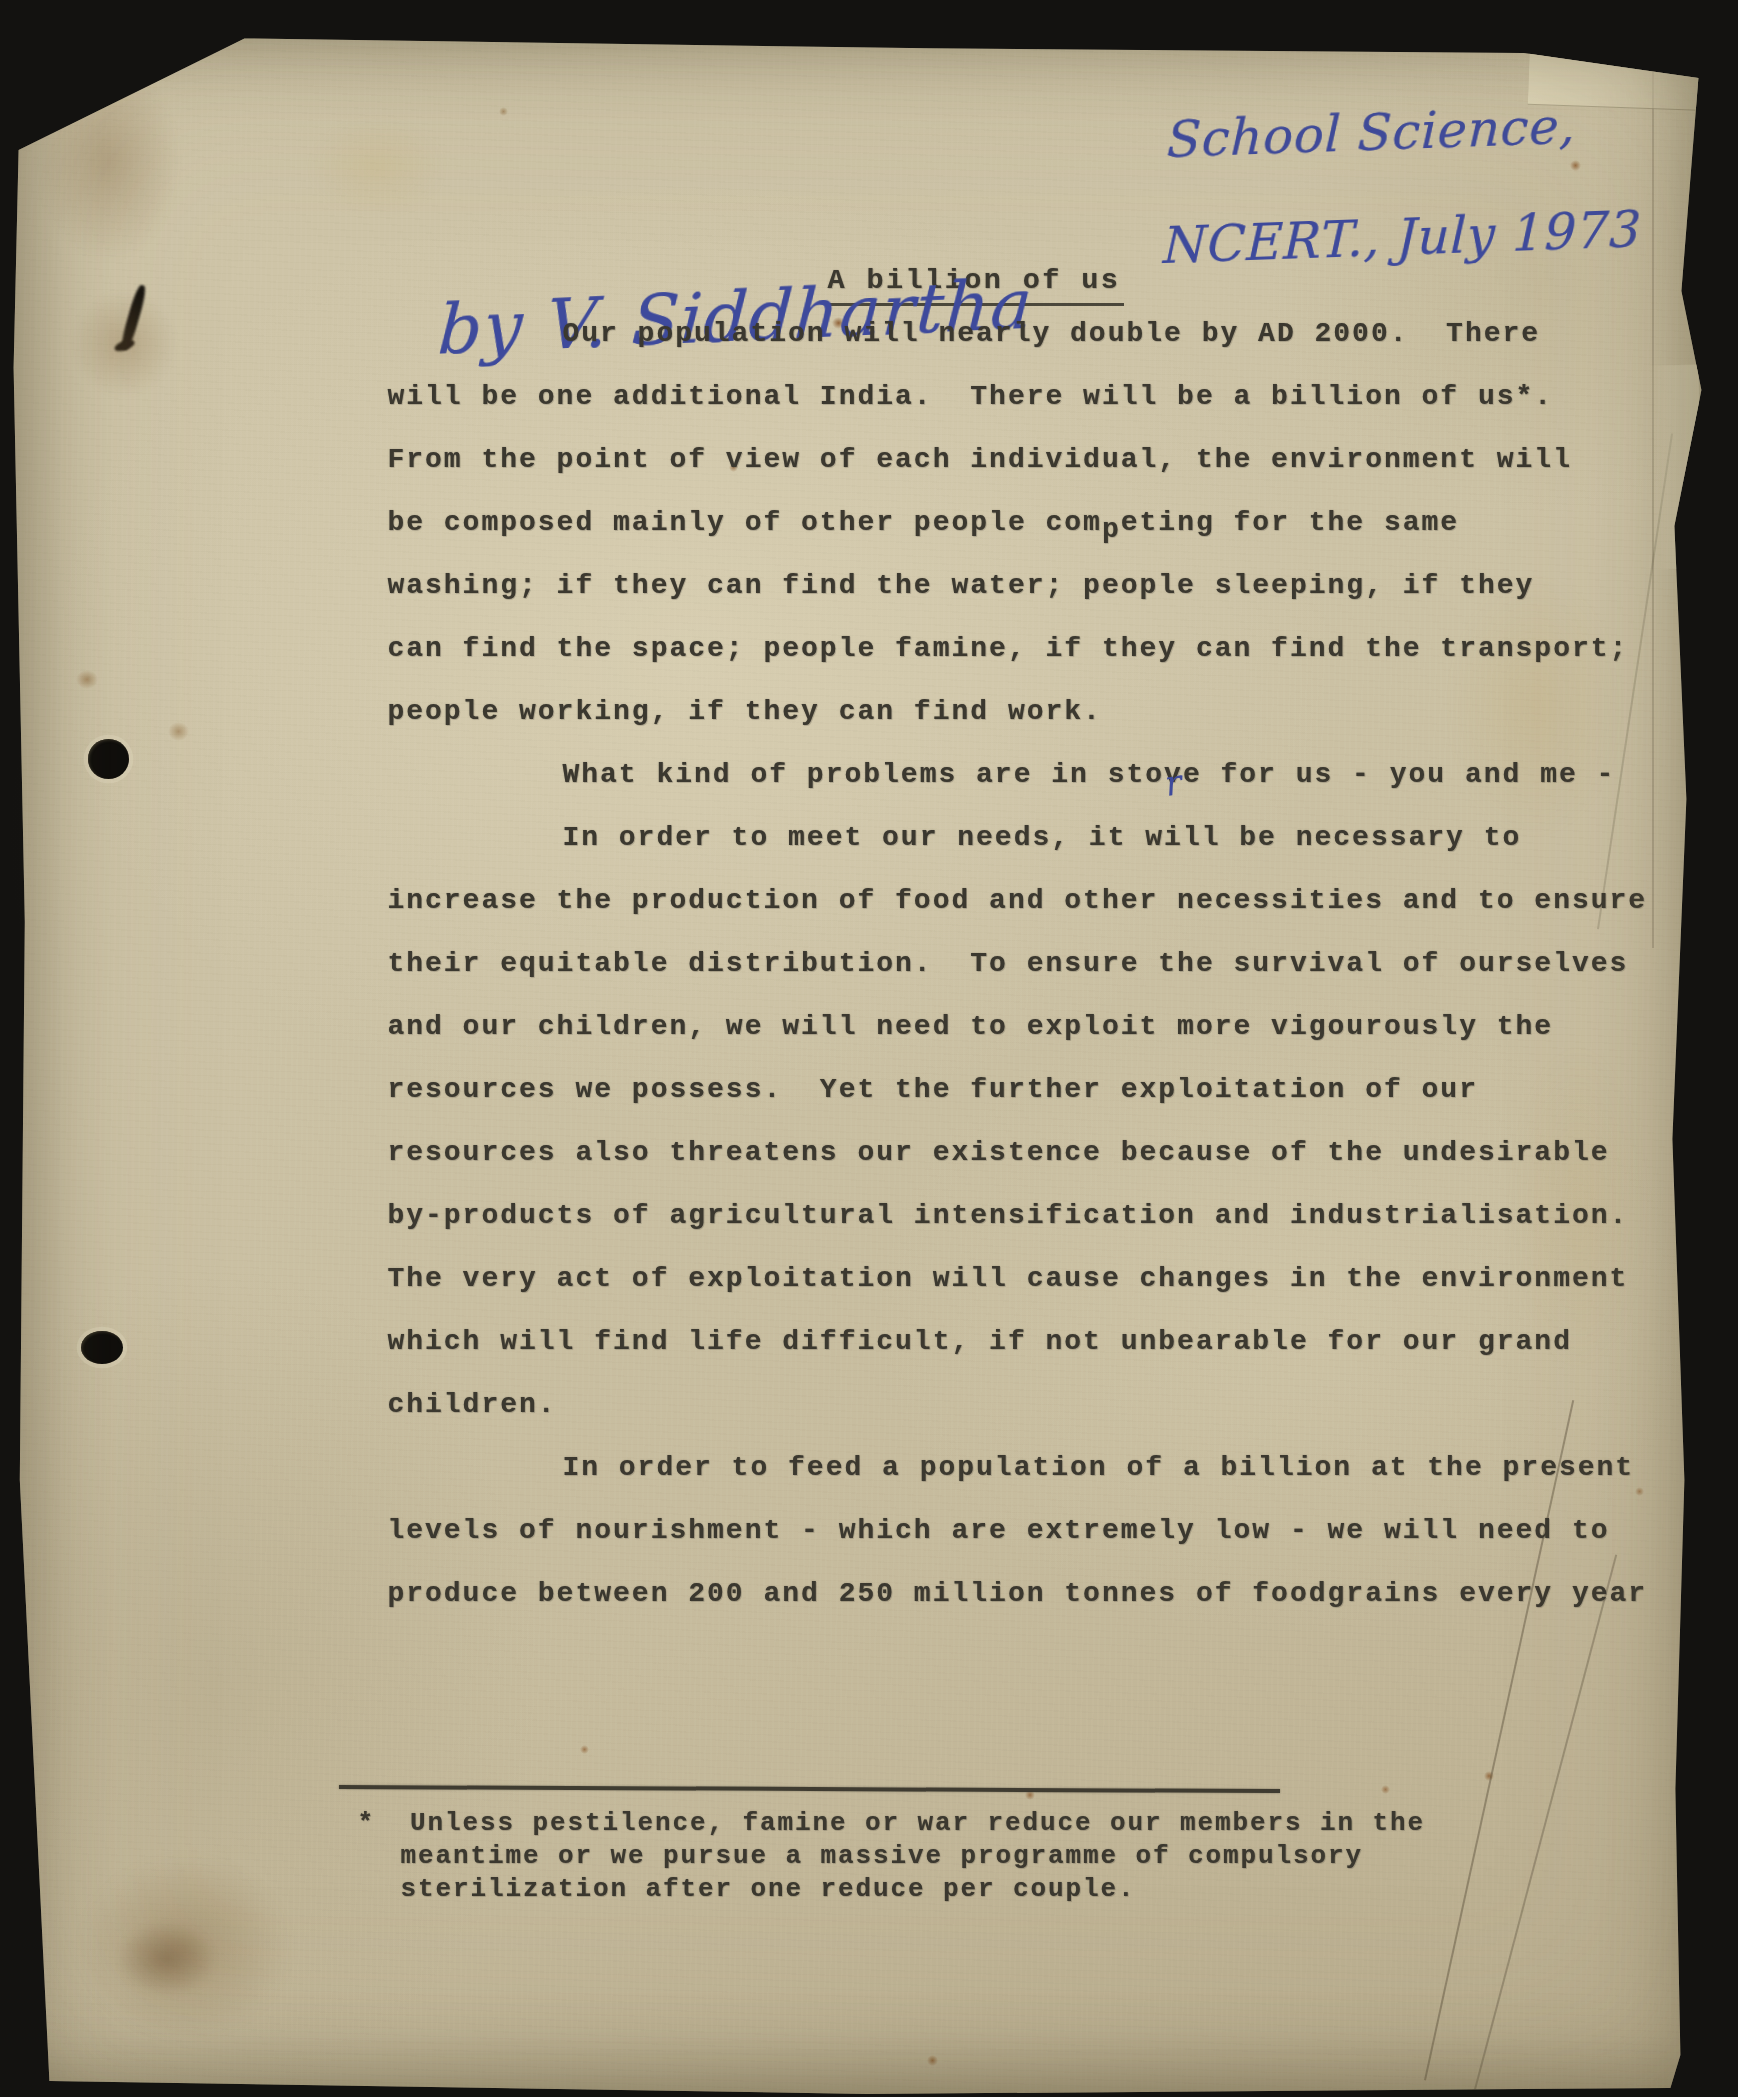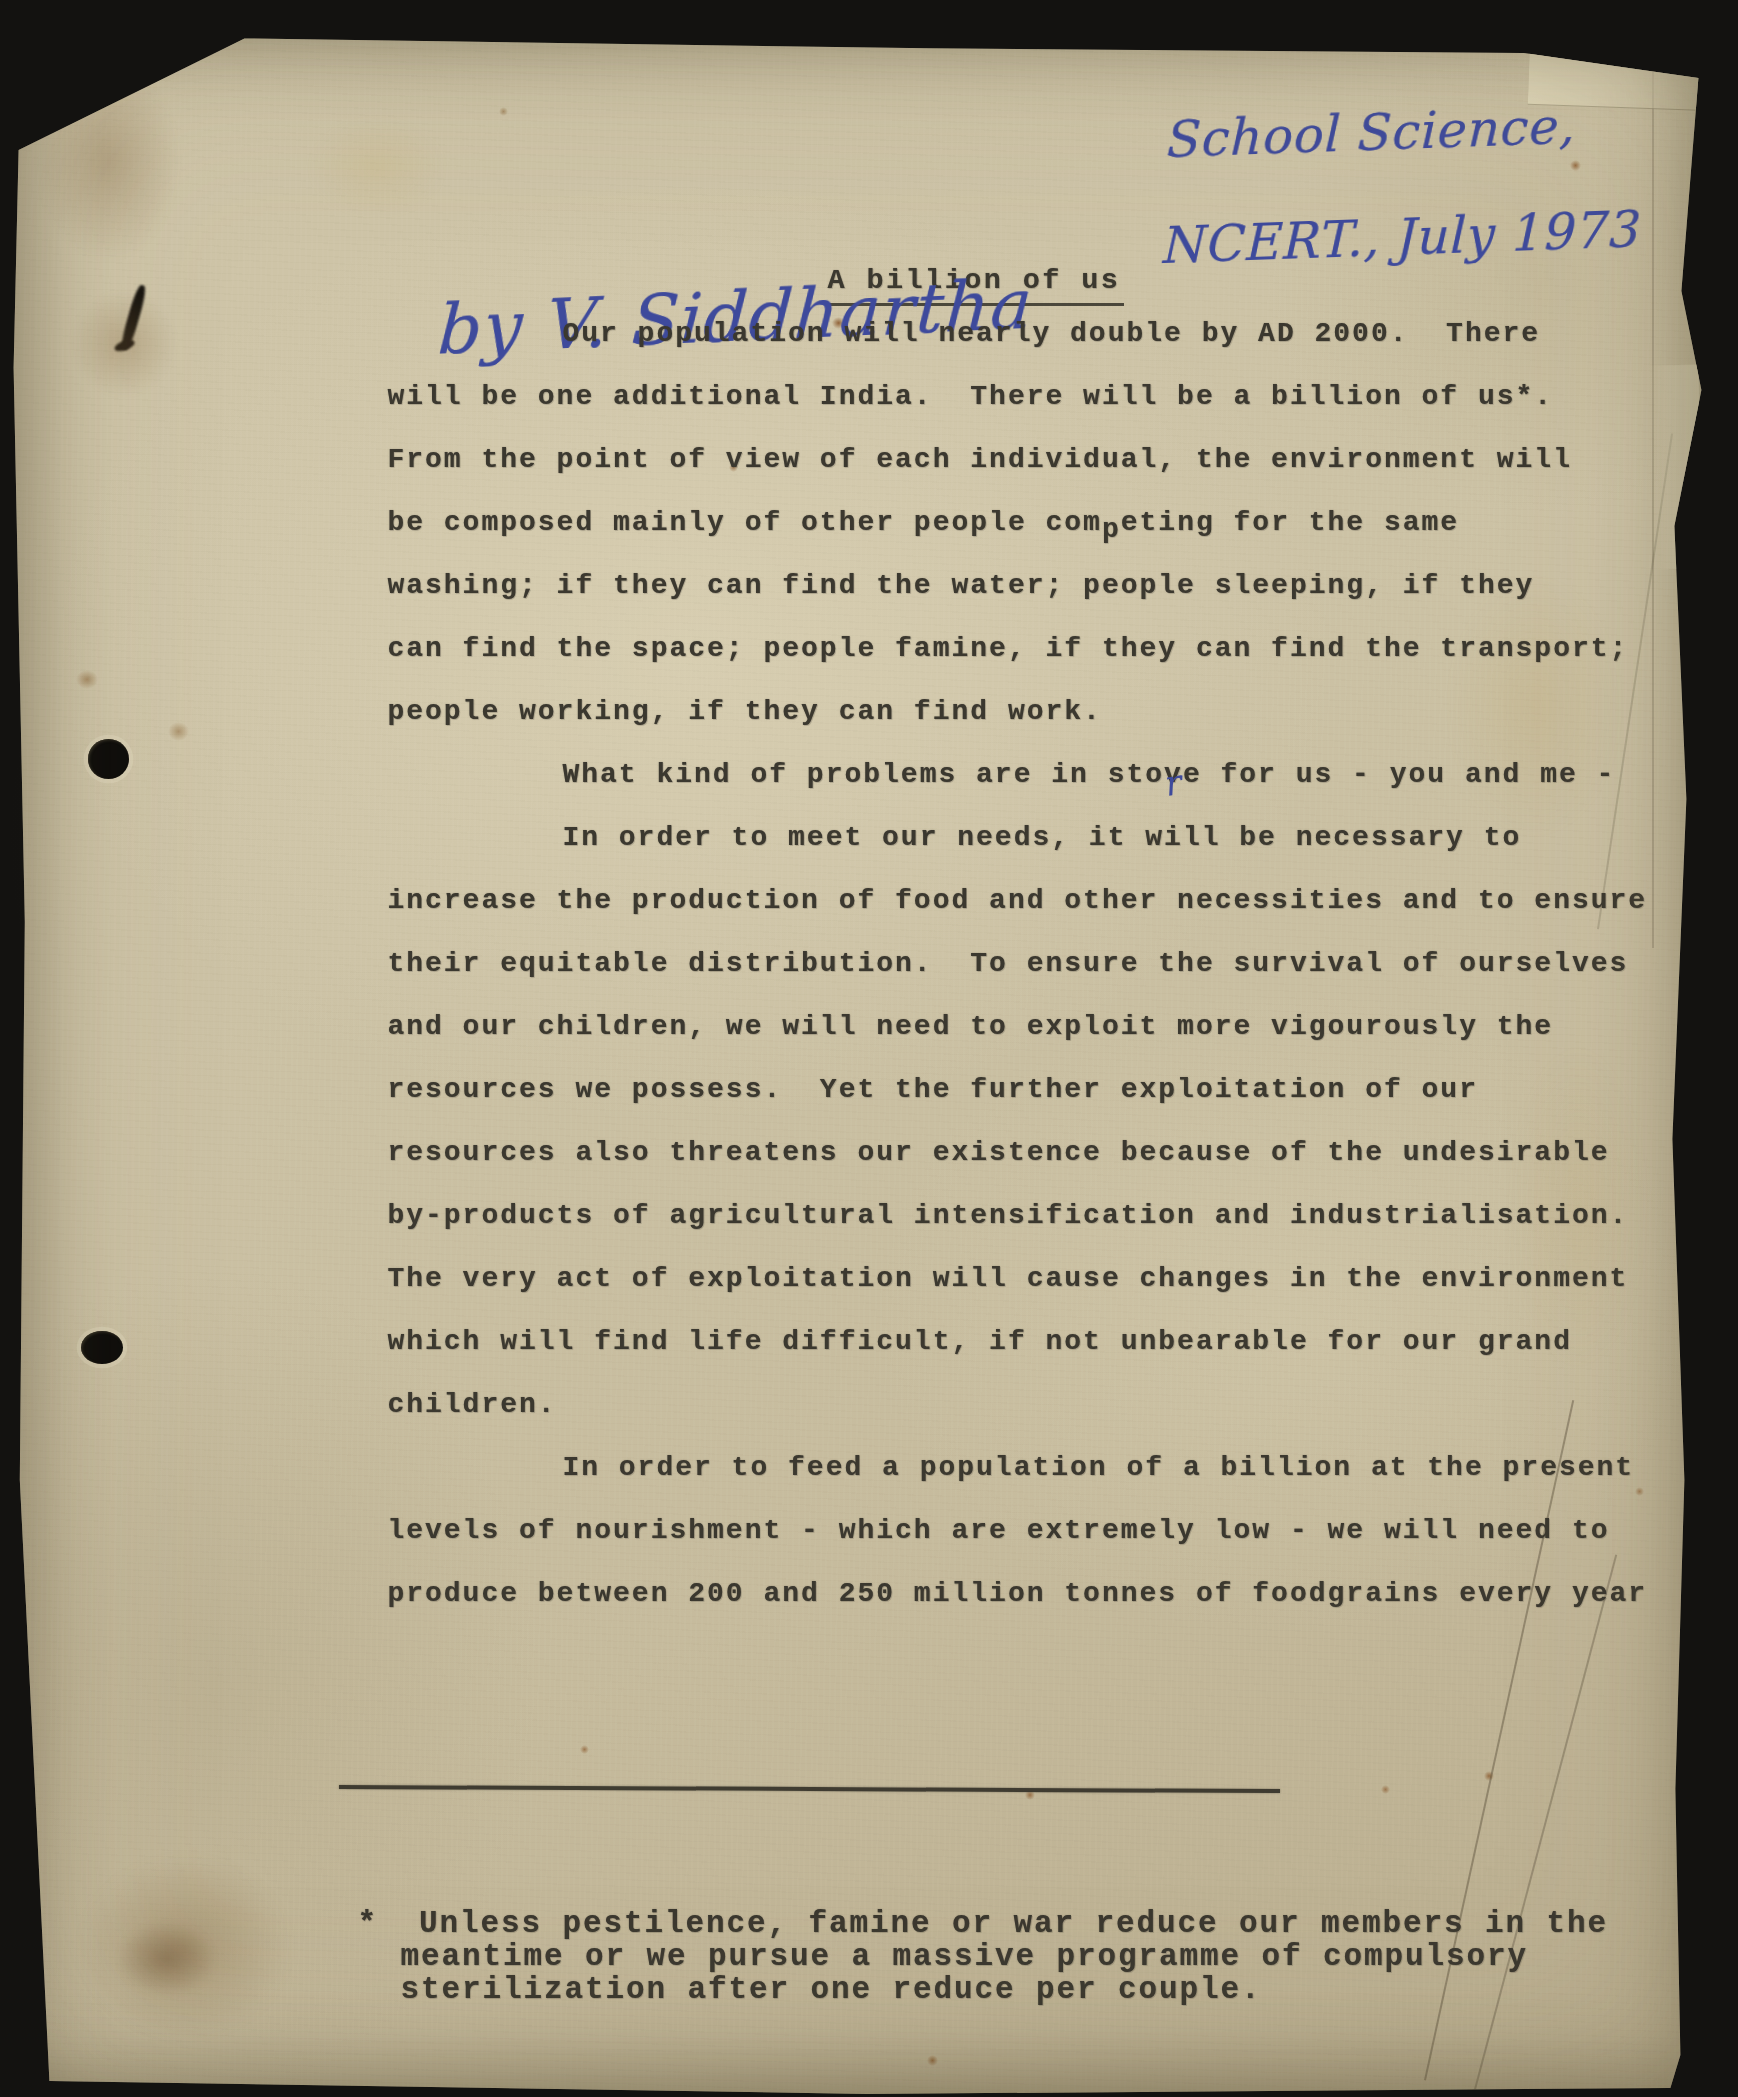--- a/index.html
+++ b/index.html
@@ -66,21 +66,21 @@
     position:absolute;left:1.2px;top:-7.4px;
     font-family:"DejaVu Serif",serif;font-style:italic;font-weight:400;
     color:var(--hand);font-size:35px;letter-spacing:0;
     transform:rotate(-8deg);text-shadow:none;filter:none;
   }
   .footnote-rule{
     position:absolute;left:327px;top:1756px;width:941px;height:4.3px;
     background:rgba(44,42,34,.88);transform:rotate(.25deg);
     box-shadow:0 0 1.9px rgba(44,42,34,.5);
   }
-  .footnote{position:absolute;left:345px;top:1876px;font-size:31px;letter-spacing:1.9px;}
+  .footnote{position:absolute;left:345px;top:1776px;font-size:26px;letter-spacing:1.9px;}
   .fn-line{white-space:pre;height:33px;line-height:33px;padding-left:43px;}
   .fn-line.first{padding-left:0;}
 
   .hand{
     font-family:"DejaVu Serif",serif;font-style:italic;color:var(--hand);
     text-shadow:0 0 0.6px rgba(62,74,156,.55);filter:blur(0.2px);
   }
   .byline{
     position:absolute;left:426px;top:246px;font-size:69px;letter-spacing:1.2px;
     transform:rotate(-2.5deg) skewX(-6deg);white-space:pre;

